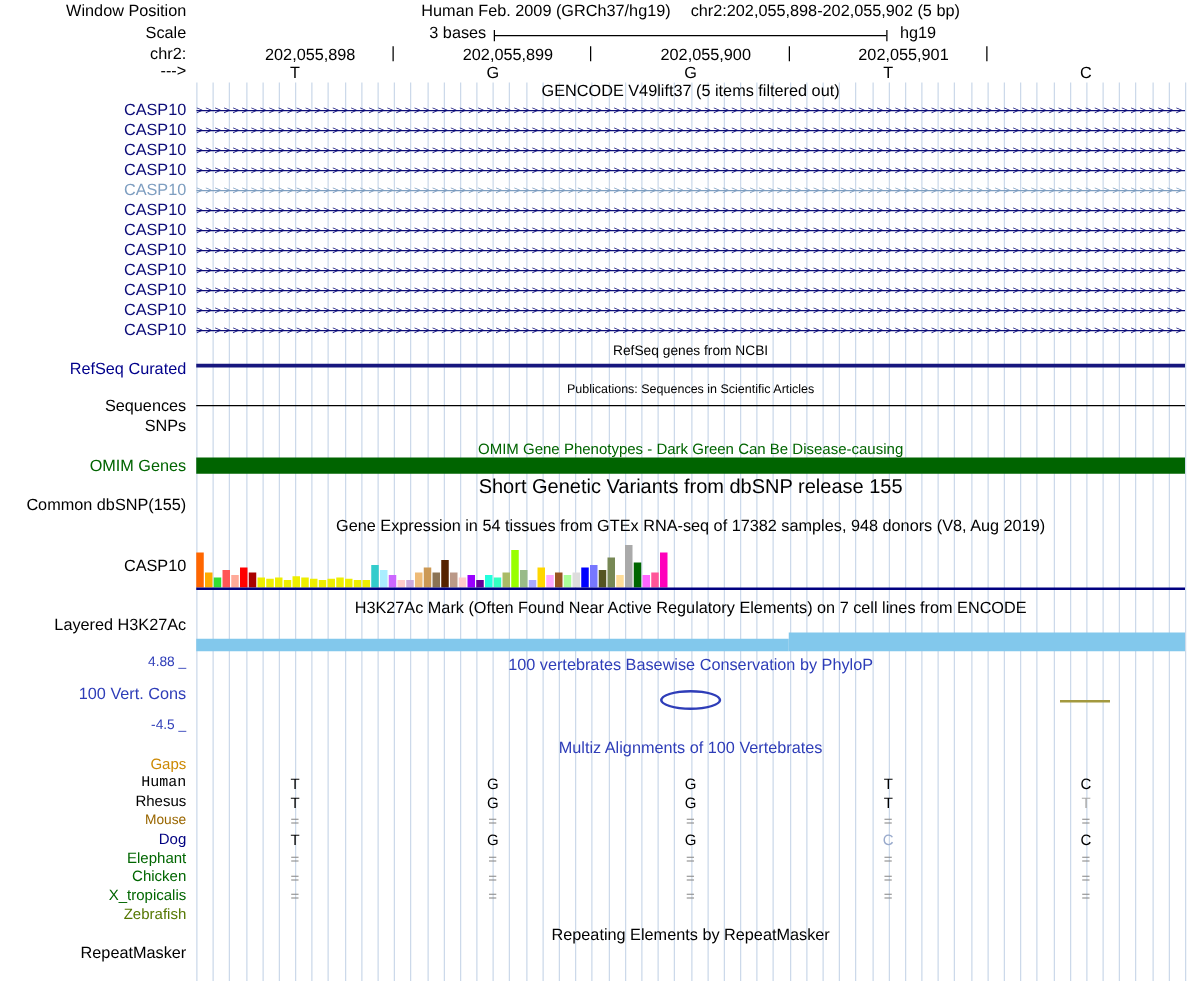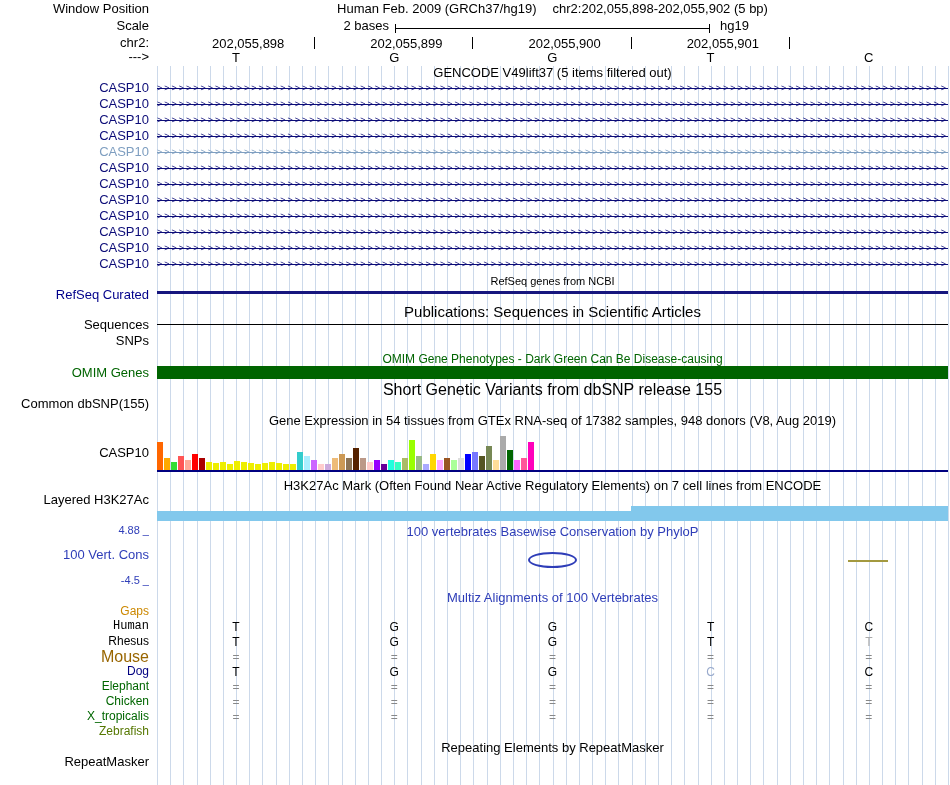--- a/index.html
+++ b/index.html
@@ -56,21 +56,21 @@
     <div class="llabel" style="top: 145px; color: rgb(126, 158, 192);">CASP10</div>
     <div class="llabel" style="top: 161px; color: rgb(12, 12, 120);">CASP10</div>
     <div class="llabel" style="top: 177px; color: rgb(12, 12, 120);">CASP10</div>
     <div class="llabel" style="top: 193px; color: rgb(12, 12, 120);">CASP10</div>
     <div class="llabel" style="top: 209px; color: rgb(12, 12, 120);">CASP10</div>
     <div class="llabel" style="top: 225px; color: rgb(12, 12, 120);">CASP10</div>
     <div class="llabel" style="top: 241px; color: rgb(12, 12, 120);">CASP10</div>
     <div class="llabel" style="top: 257px; color: rgb(12, 12, 120);">CASP10</div>
     <div class="llabel" style="top: 620px; color: rgb(0, 0, 0); font-size: 12px; font-family: Liberation Mono, monospace;">Human</div>
     <div class="llabel" style="top: 635px; color: rgb(0, 0, 0); font-size: 12px;">Rhesus</div>
-    <div class="llabel" style="top: 650px; color: rgb(153, 102, 0); font-size: 16px;">Mouse</div>
+    <div class="llabel" style="top: 650px; color: rgb(153, 102, 0); font-size: 11px;">Mouse</div>
     <div class="llabel" style="top: 665px; color: rgb(0, 0, 128); font-size: 12px;">Dog</div>
     <div class="llabel" style="top: 680px; color: rgb(0, 102, 0); font-size: 12px;">Elephant</div>
     <div class="llabel" style="top: 695px; color: rgb(0, 102, 0); font-size: 12px;">Chicken</div>
     <div class="llabel" style="top: 710px; color: rgb(0, 102, 0); font-size: 12px;">X_tropicalis</div>
     <div class="llabel" style="top: 725px; color: rgb(85, 119, 0); font-size: 12px;">Zebrafish</div>
   </div>
 
 <div id="track-area">
   <div id="gridlines">
       <div class="gridline" style="left: 0px;"></div>
@@ -133,30 +133,30 @@
       <div class="gridline" style="left: 751.45px;"></div>
       <div class="gridline" style="left: 764.633px;"></div>
       <div class="gridline" style="left: 777.817px;"></div>
       <div class="gridline" style="left: 791px;"></div>
     </div>
 
   <div class="ctitle" style="top:2px">
     <span>Human Feb. 2009 (GRCh37/hg19)</span><span class="gap"></span><span>chr2:202,055,898-202,055,902 (5 bp)</span>
   </div>
 
-  <div class="rlabel" style="top:19px;left:132px;width:100px;text-align:right">2 bases</div>
+  <div class="rlabel" style="top:19px;left:132px;width:100px;text-align:right">3 bases</div>
   <div id="scalebar"></div>
   <div class="rlabel" style="top:19px;left:563px">hg19</div>
 
   <div class="ctitle" style="top:66px">GENCODE V49lift37 (5 items filtered out)</div>
 
   <div class="ctitle" style="top:274px;font-size:11px">RefSeq genes from NCBI</div>
   <div class="bar" style="top:291px;left:0;width:791px;height:3px;background:#16167e"></div>
 
-  <div class="ctitle" style="top:305px;font-size:15px">Publications: Sequences in Scientific Articles</div>
+  <div class="ctitle" style="top:305px;font-size:10px">Publications: Sequences in Scientific Articles</div>
   <div class="bar" style="top:324px;left:0;width:791px;height:1px;background:#000000"></div>
 
   <div class="ctitle" style="top:352px;color:#006400;font-size:12px">OMIM Gene Phenotypes - Dark Green Can Be Disease-causing</div>
   <div class="bar" style="top:366px;left:0;width:791px;height:13px;background:#006400"></div>
 
   <div class="ctitle" style="top:383px;font-size:16px">Short Genetic Variants from dbSNP release 155</div>
 
   <div class="ctitle" style="top:414px">Gene Expression in 54 tissues from GTEx RNA-seq of 17382 samples, 948 donors (V8, Aug 2019)</div>
   <div id="gtex-bars">
       <div class="gbar" style="height: 28px; background: rgb(255, 102, 0);"></div>

